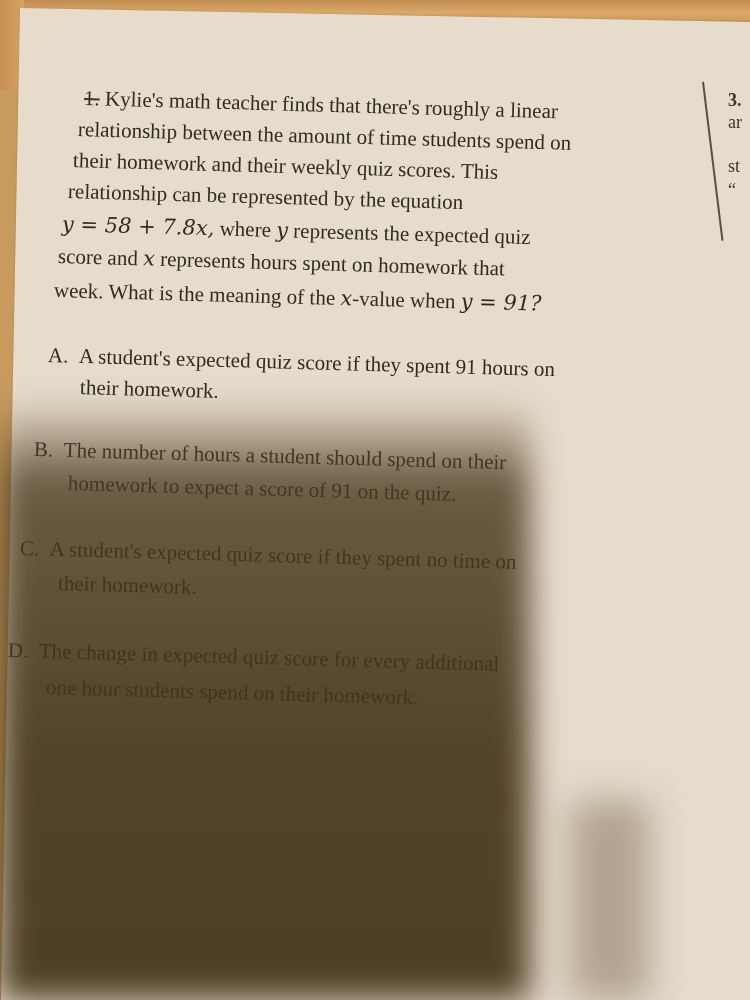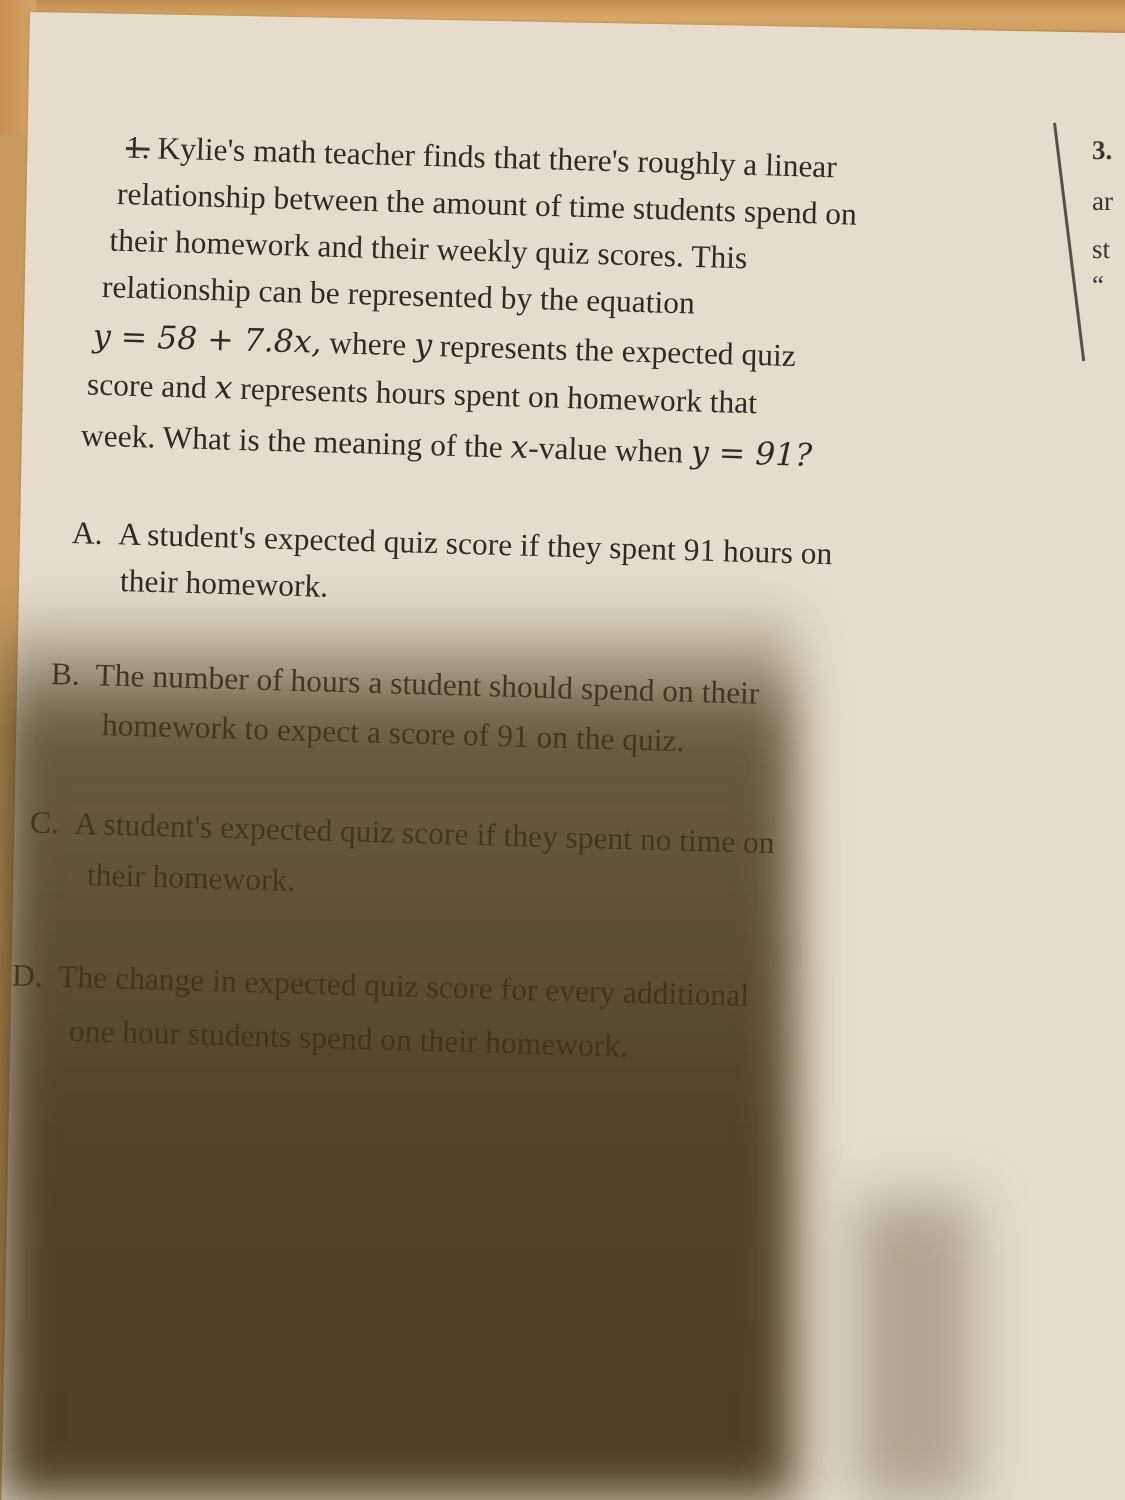--- a/index.html
+++ b/index.html
@@ -56,21 +56,21 @@
 <body>
 
 <div class="desk"></div>
 <div class="desk-left"></div>
 <div class="paper"></div>
 
 <div class="content">
   <div class="col-divider"></div>
 
   <div class="right-col" style="top:90px;font-weight:bold;">3.</div>
-  <div class="right-col" style="top:124px;">ar</div>
+  <div class="right-col" style="top:112px;">ar</div>
   <div class="right-col" style="top:156px;">st</div>
   <div class="right-col" style="top:180px;">“</div>
 
   <div>
     <div class="line" style="left:84px; top:86px;">
       <span class="strike">1.</span>
       <span>Kylie's math teacher finds that there's roughly a linear</span>
     </div>
     <div class="line" style="left:78px; top:117px;">relationship between the amount of time students spend on</div>
     <div class="line" style="left:73px; top:148px;">their homework and their weekly quiz scores. This</div>

